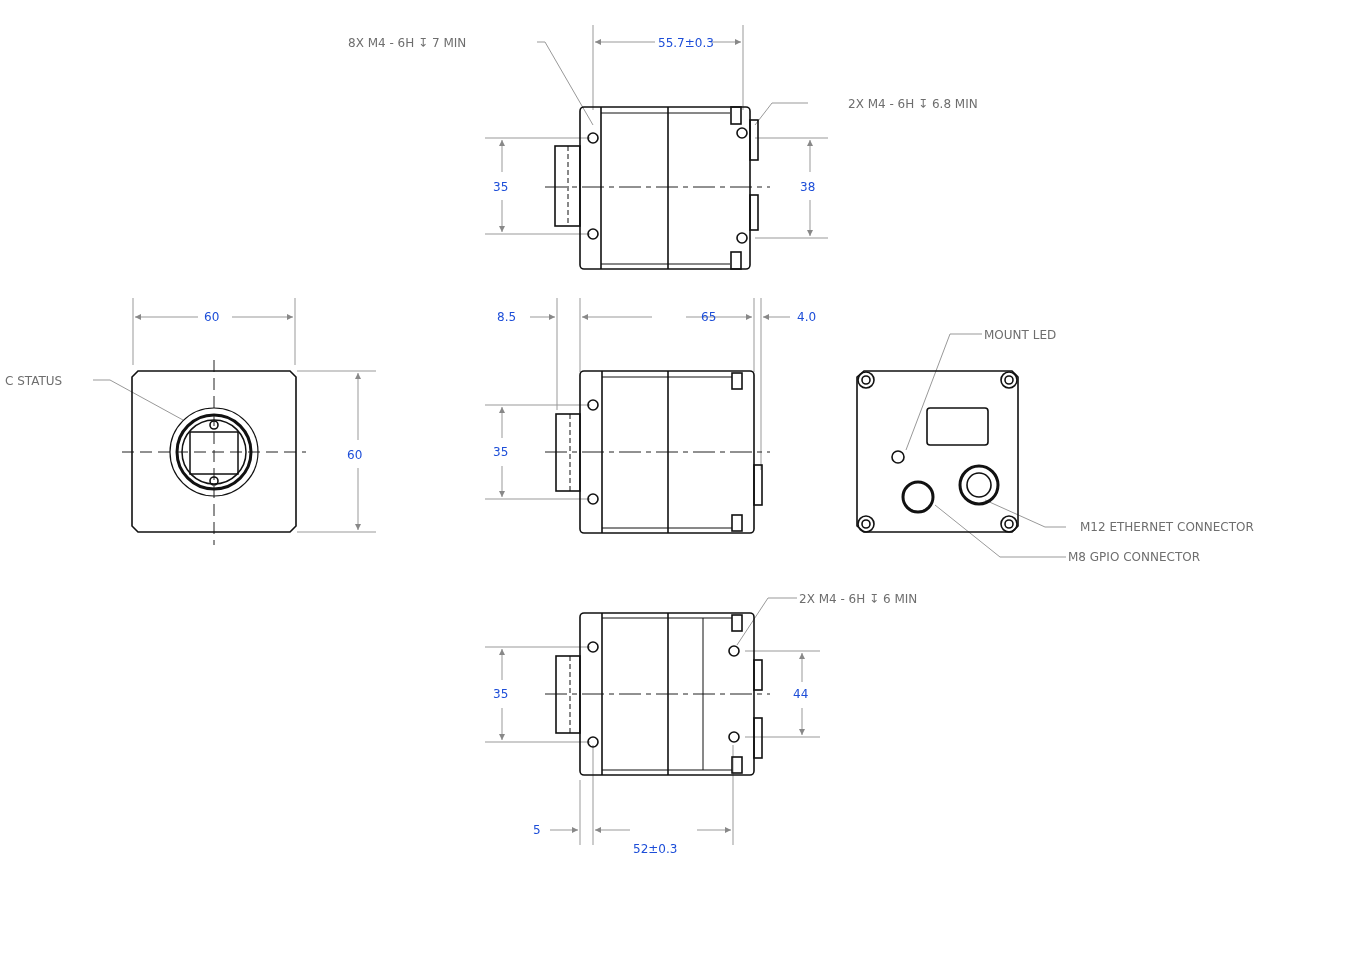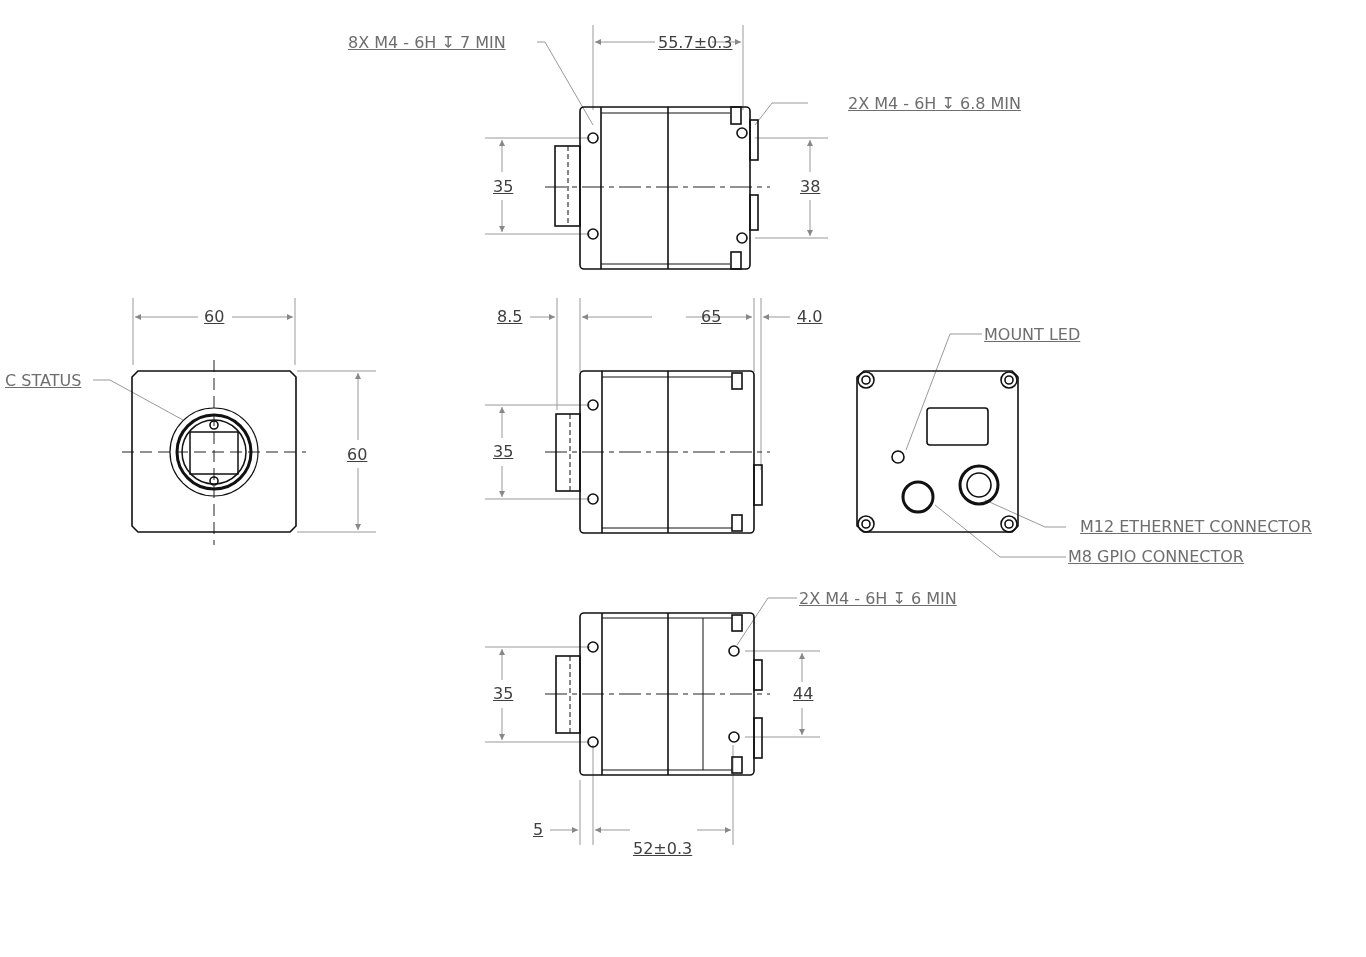--- a/index.html
+++ b/index.html
@@ -1,19 +1,19 @@
 <!DOCTYPE html>
 <html><head>
 <meta charset="utf-8">
 <style>
   html,body{margin:0;padding:0;background:#fff;}
   body{width:1366px;height:957px;position:relative;overflow:hidden;font-family:"DejaVu Sans",sans-serif;}
   svg{position:absolute;left:0;top:0;}
-  .lbl{position:absolute;color:#6e6e6e;font-size:16px;white-space:nowrap;line-height:18px;font-family:"DejaVu Sans",sans-serif;text-decoration:underline;}
-  .dim{color:#404040;}
+  .lbl{position:absolute;color:#6e6e6e;font-size:12px;white-space:nowrap;line-height:18px;font-family:"DejaVu Sans",sans-serif;}
+  .dim{color:#1d4ed8;}
 </style>
 </head>
 <body>
 
 <svg width="1366" height="957" viewBox="0 0 1366 957">
   <defs>
     <marker id="ar" viewBox="0 0 10 10" refX="10" refY="5" markerWidth="14" markerHeight="6" orient="auto-start-reverse" markerUnits="userSpaceOnUse">
       <path d="M0,0 L10,5 L0,10 z" fill="#888"></path>
     </marker>
   </defs>

